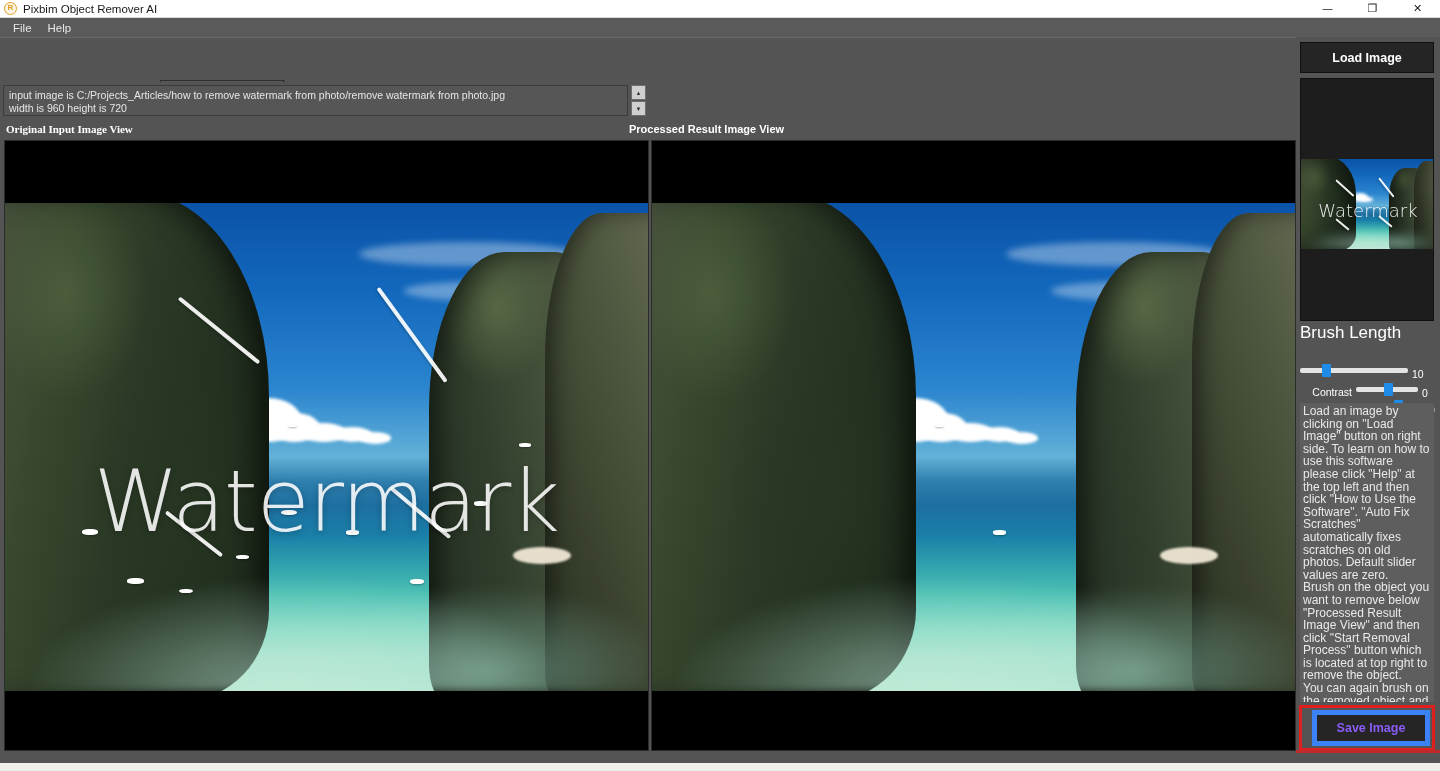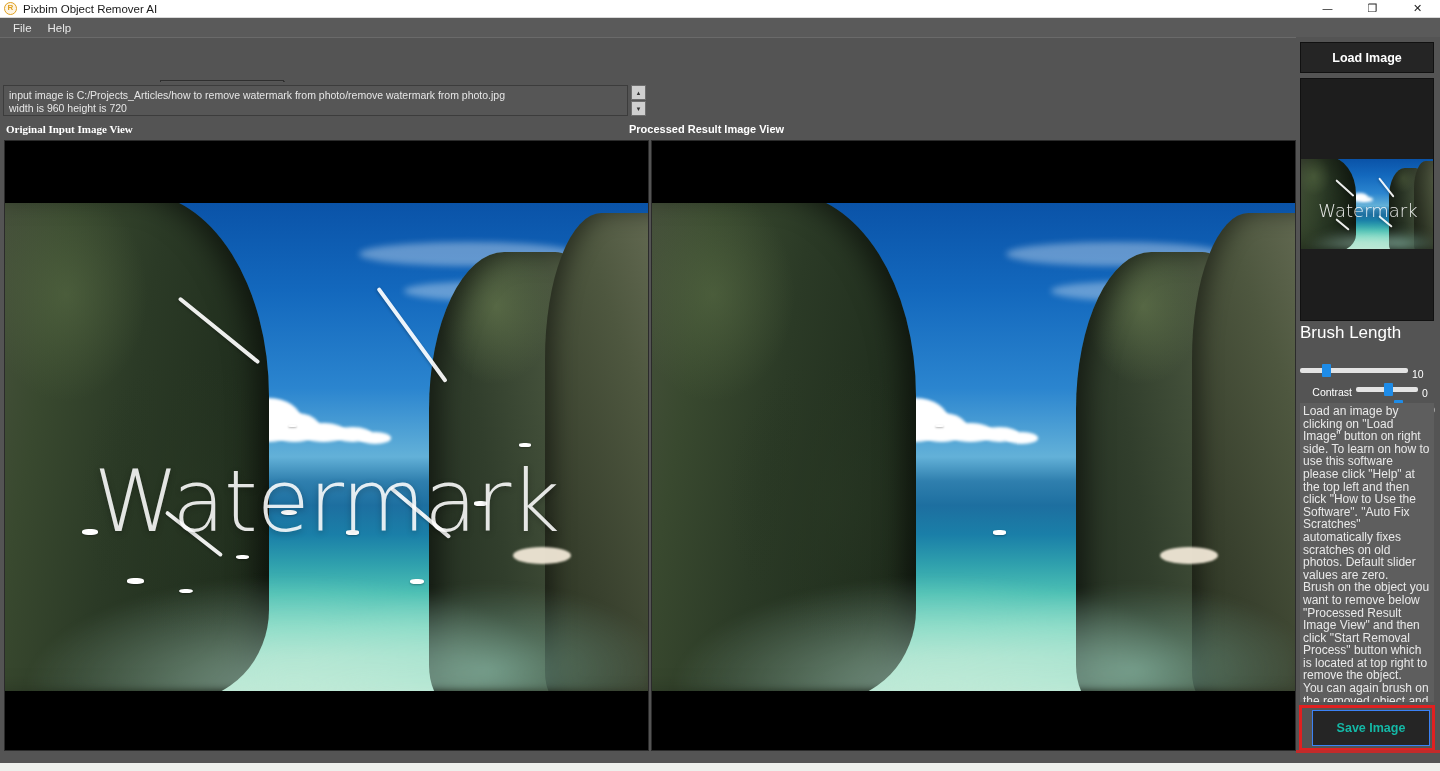--- a/index.html
+++ b/index.html
@@ -210,22 +210,22 @@
     position: absolute; left: 4px; top: 366px; width: 134px; height: 299px;
     background: #5e5e5e; color: #e9e9e9;
     font-size: 12px; line-height: 12.6px; padding: 2px 3px; overflow: hidden;
   }
   .helpbox p { margin: 0; }
   .save-wrap {
     position: absolute; left: 3px; top: 668px; width: 136px; height: 46px;
     border: 3px solid #e02020;
   }
   .save-btn {
-    position: absolute; inset: 2px; background: #252525; border: 1px solid #3b82f6;
-    color: #14b8a6; font-size: 12.5px; font-weight: bold;
+    position: absolute; inset: 2px; background: #252525; border: 5px solid #3b82f6;
+    color: #8b5cf6; font-size: 12.5px; font-weight: bold;
     display: flex; align-items: center; justify-content: center; cursor: pointer; margin-left: 8px;
   }
   .bottom-strip {
     position: absolute; left: 0; top: 763px; width: 1440px; height: 8px;
     background: #eef0ec;
   }
   .red-edge {
     position: absolute; left: 1296px; top: 750px; width: 144px; height: 3px;
     background: #c12a2a;
   }

